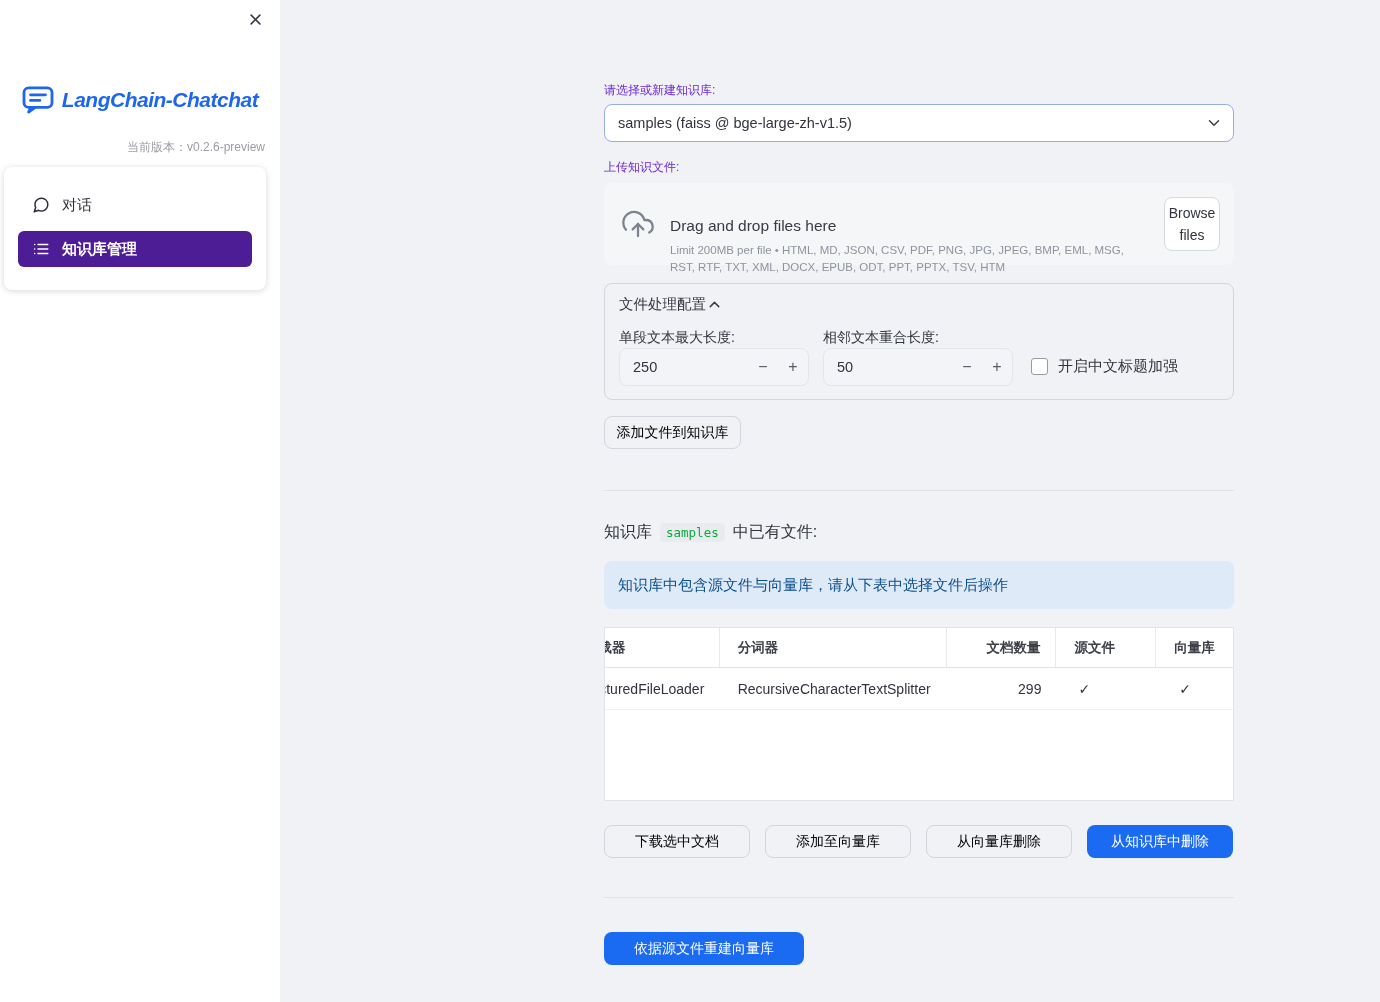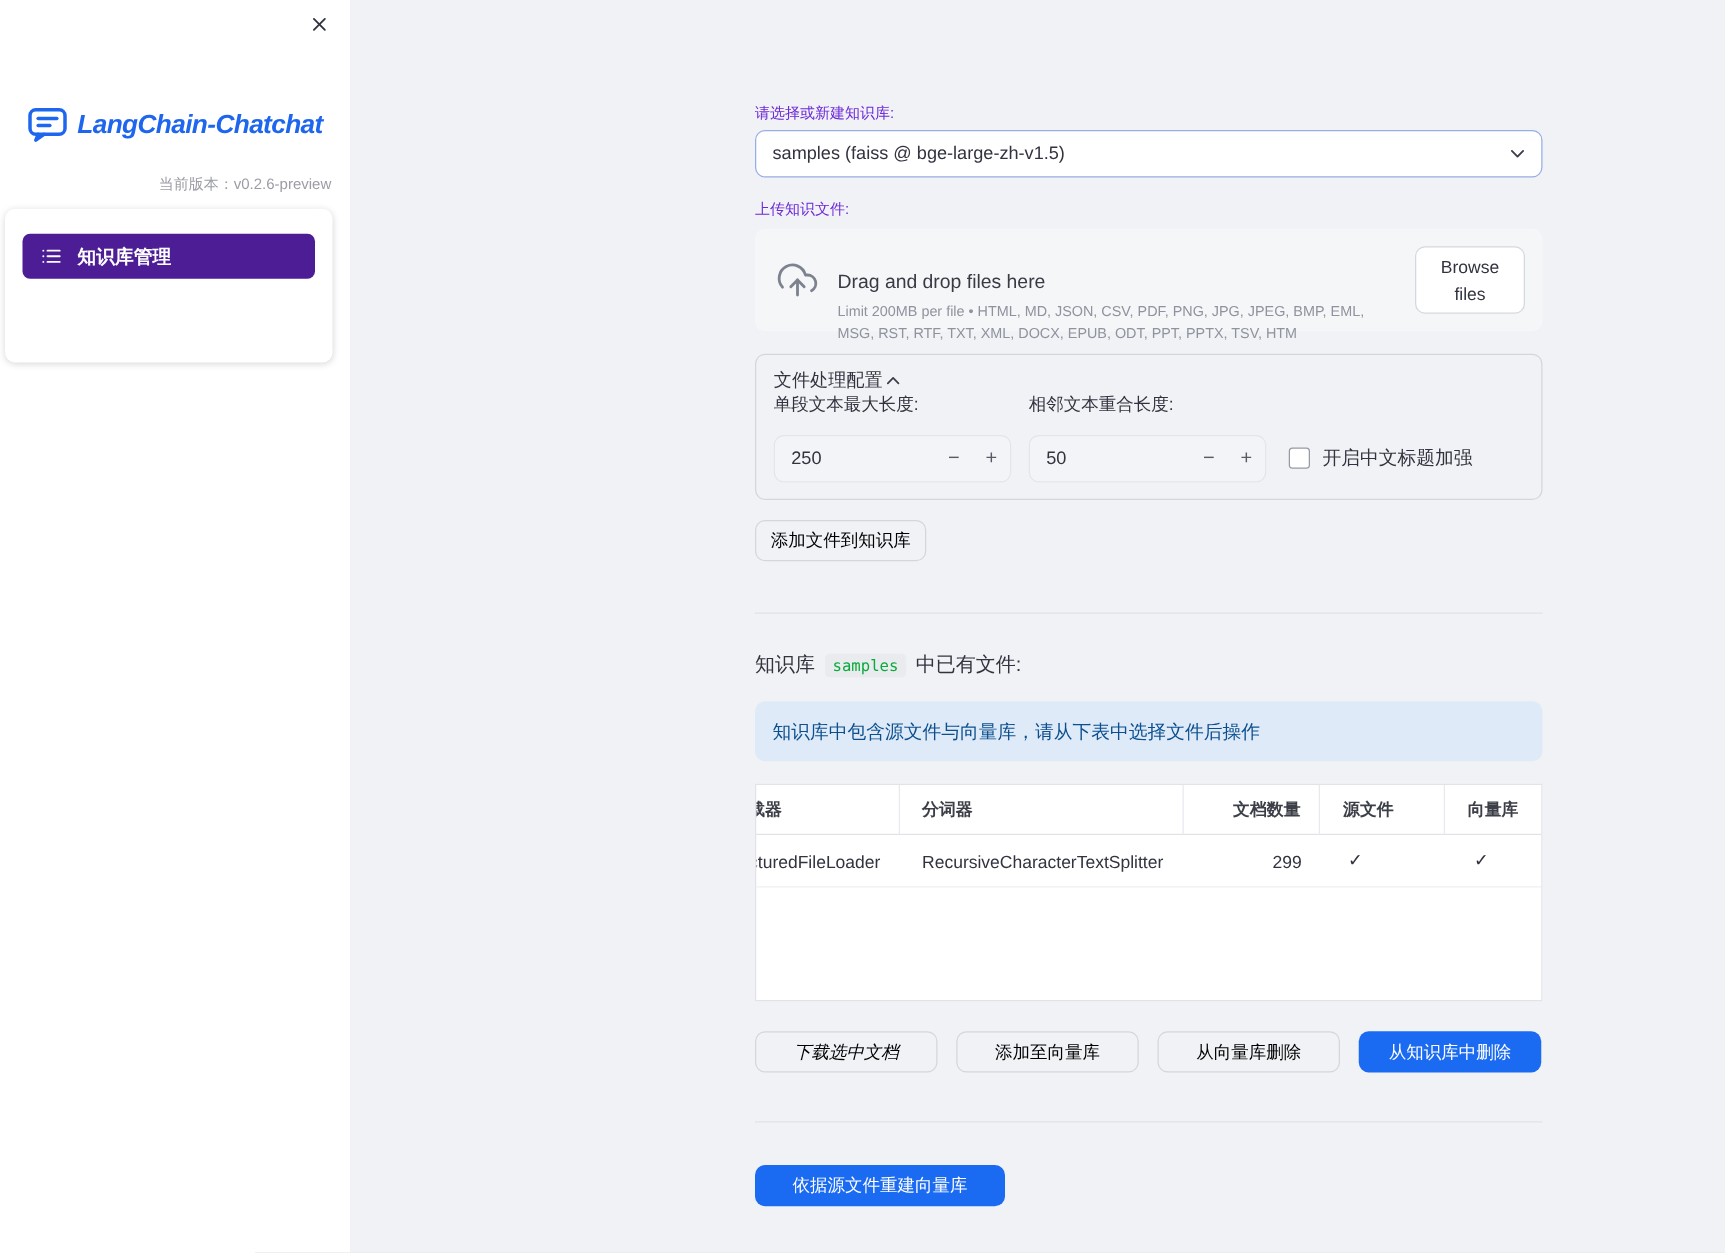--- a/index.html
+++ b/index.html
@@ -25,25 +25,25 @@
   .field-label { font-size:12px; color:#6d28d9; white-space:nowrap; }
   #lbl-kb { top:82px; left:0; }
   .selectbox { top:104px; left:0; width:630px; height:38px; background:#fff; border:1px solid #96aee6; border-radius:8px; display:flex; align-items:center; justify-content:space-between; padding:0 10px 0 13px; font-size:14.5px; cursor:pointer; }
   #lbl-upload { top:159px; left:0; }
 
   .uploader { top:183px; left:0; width:630px; height:82px; background:#f5f6f8; border-radius:8px; display:flex; align-items:center; padding:0 14px 0 16px; }
   .cloud-wrap { margin-right:14px; flex:none; display:flex; }
   .drop-texts { flex:1; min-width:0; padding-right:10px;margin-top:44px; }
   .drop-main { font-size:15.5px; color:#383b44; margin-bottom:7px; }
   .drop-limit { font-size:11.5px; color:#8f939e; line-height:1.45; max-width:480px; }
-  .browse-btn { flex:none; width:88px; min-height:53px; background:#fff; border:1px solid #d5d8de; border-radius:8px; font-size:14px; color:#31333f; display:flex; align-items:center; justify-content:center; text-align:center; padding:4px 6px; cursor:pointer; line-height:1.6; }
+  .browse-btn { flex:none; width:56px; min-height:53px; background:#fff; border:1px solid #d5d8de; border-radius:8px; font-size:14px; color:#31333f; display:flex; align-items:center; justify-content:center; text-align:center; padding:4px 6px; cursor:pointer; line-height:1.6; }
 
   .expander { top:283px; left:0; width:630px; height:117px; border:1px solid #d3d6dc; border-radius:8px; }
   .exp-header { height:40px; display:flex; align-items:center; padding:0 14px; font-size:14.5px; cursor:pointer; }
-  .exp-label { position:absolute; top:31px; font-size:14px; white-space:nowrap; }
+  .exp-label { position:absolute; top:45px; font-size:14px; white-space:nowrap; }
   #exp-l1 { left:14px; } #exp-l2 { left:218px; }
   .numinput { position:absolute; top:64px; height:38px; width:190px; background:#f3f4f7; border:1px solid #e3e5e9; border-radius:8px; display:flex; align-items:center; font-size:14.5px; }
   #num1 { left:14px; } #num2 { left:218px; }
   .numval { flex:1; padding-left:13px; }
   .step { width:30px; text-align:center; color:#565b66; font-size:16px; cursor:pointer; user-select:none; }
   .checkbox-row { position:absolute; top:73px; left:426px; display:flex; align-items:center; gap:10px; cursor:pointer; }
   .cb { width:17px; height:17px; border:1px solid #969aa4; border-radius:3px; background:#fff; flex:none; }
   .cb-label { font-size:15px; white-space:nowrap; }
 
   .btn { border-radius:8px; font-size:14px; display:flex; align-items:center; justify-content:center; cursor:pointer; white-space:nowrap; }
@@ -64,21 +64,21 @@
   .t-header { display:flex; height:40px; border-bottom:1px solid #e2e3e8; }
   .th { font-size:13.5px; font-weight:bold; color:#3c3f47; display:flex; align-items:center; padding:0 15px 0 18px; border-right:1px solid #e8e9ed; overflow:hidden; white-space:nowrap; }
   .t-row { display:flex; height:42px; border-bottom:1px solid #eef0f2; font-size:14px; color:#31333f; }
   .td { display:flex; align-items:center; padding:0 15px 0 18px; overflow:hidden; white-space:nowrap; }
   .c1 { width:115px; } .c2 { width:228px; } .c3 { width:110px; justify-content:flex-end; }
   .c4 { width:100px; } .c5 { width:77px; border-right:none; }
   .td.c4 { padding-left:22px; } .td.c5 { padding-left:23px; }
   .clip-shift { margin-left:-65px; }
 
   .act { position:absolute; width:146px; height:33px; top:825px; }
-  #act1 { left:0;font-style:italic; } #act2 { left:161px; } #act3 { left:322px; } #act4 { left:483px; }
+  #act1 { left:0; } #act2 { left:161px; } #act3 { left:322px; } #act4 { left:483px; }
 
   #rebuild-btn { top:932px; left:0; width:200px; height:33px; }
   #delete-kb-btn { top:932px; left:430px; width:200px; height:33px; }
 </style>
 </head>
 <body>
 
 <div class="page">
 
   <aside class="sidebar">
@@ -97,20 +97,28 @@
           <line x1="9" y1="9.5" x2="25" y2="9.5"></line>
           <line x1="9" y1="15.5" x2="19" y2="15.5"></line>
         </svg>
       </span>
       <span class="logo-text">LangChain-Chatchat</span>
     </div>
 
     <div class="version">当前版本：v0.2.6-preview</div>
 
     <nav class="menu-card">
+      <div class="menu-item">
+        <span class="mi-icon">
+          <svg width="18" height="18" viewBox="0 0 24 24" fill="none" stroke="#2c2f36" stroke-width="2" stroke-linecap="round" stroke-linejoin="round">
+              <path d="M21 11.5a8.38 8.38 0 0 1-.9 3.8 8.5 8.5 0 0 1-7.6 4.7 8.38 8.38 0 0 1-3.8-.9L3 21l1.9-5.7a8.38 8.38 0 0 1-.9-3.8 8.5 8.5 0 0 1 4.7-7.6 8.38 8.38 0 0 1 3.8-.9h.5a8.48 8.48 0 0 1 8 8v.5z"></path>
+            </svg>
+        </span>
+        <span>对话</span>
+      </div>
       <div class="menu-item active">
         <span class="mi-icon">
           <svg width="18" height="18" viewBox="0 0 24 24" fill="none" stroke="#ffffff" stroke-width="2" stroke-linecap="round" stroke-linejoin="round">
               <line x1="8" y1="6" x2="21" y2="6"></line>
               <line x1="8" y1="12" x2="21" y2="12"></line>
               <line x1="8" y1="18" x2="21" y2="18"></line>
               <line x1="3.5" y1="6" x2="3.6" y2="6"></line>
               <line x1="3.5" y1="12" x2="3.6" y2="12"></line>
               <line x1="3.5" y1="18" x2="3.6" y2="18"></line>
             </svg>

